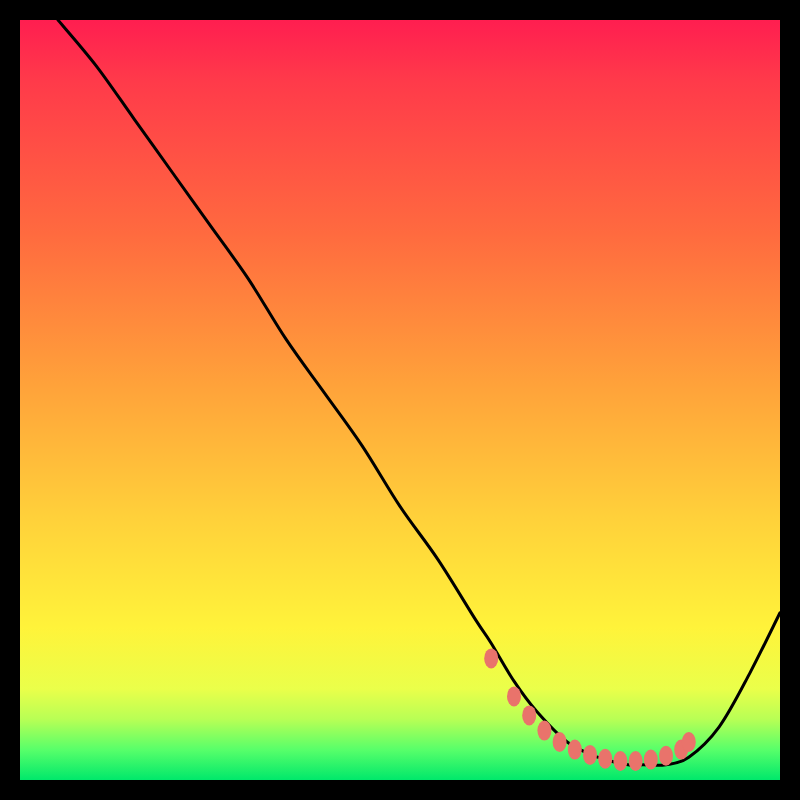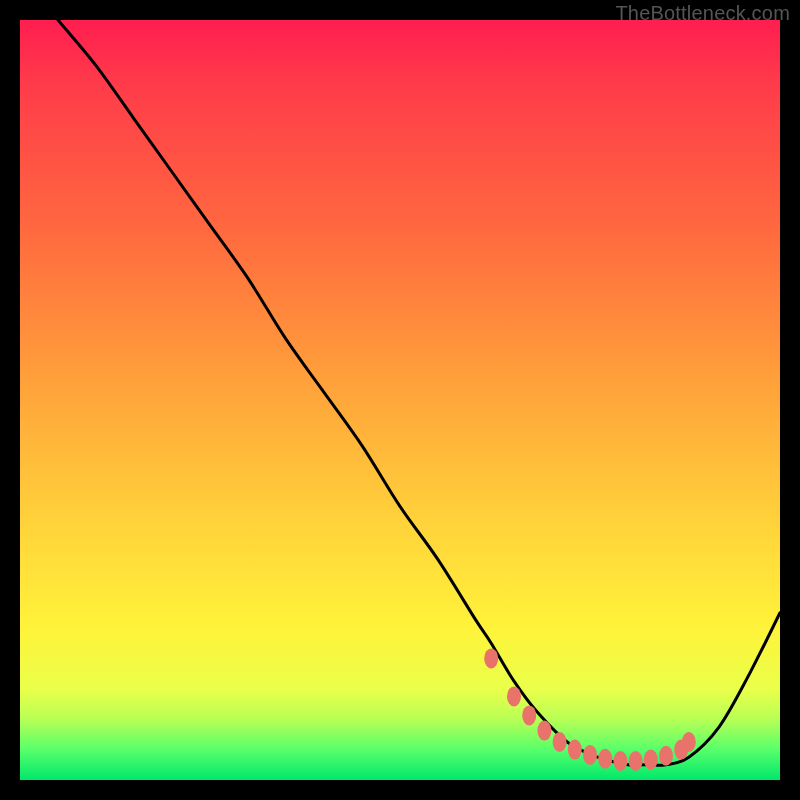--- a/index.html
+++ b/index.html
@@ -58,21 +58,20 @@
     font-size: 20px;
     color: #555;
     letter-spacing: 0.2px;
     user-select: none;
   }
 </style>
 </head>
 <body>
 
 <div class="frame">
-  <div class="watermark">TheBottleneck.com</div>
 
   <div class="plot">
     <div class="gradient"></div>
 
     <svg class="curve" viewBox="0 0 760 760" preserveAspectRatio="none">
       <path id="curve-path" fill="none" stroke="#000" stroke-width="3" stroke-linecap="round" stroke-linejoin="round" d="M 38.0 0.0 C 44.3 7.6, 63.3 29.1, 76.0 45.6 C 88.7 62.1, 101.3 81.1, 114.0 98.8 C 126.7 116.5, 139.3 134.3, 152.0 152.0 C 164.7 169.7, 177.3 187.5, 190.0 205.2 C 202.7 222.9, 215.3 239.4, 228.0 258.4 C 240.7 277.4, 253.3 300.2, 266.0 319.2 C 278.7 338.2, 291.3 354.7, 304.0 372.4 C 316.7 390.1, 329.3 406.6, 342.0 425.6 C 354.7 444.6, 367.3 467.4, 380.0 486.4 C 392.7 505.4, 405.3 520.6, 418.0 539.6 C 430.7 558.6, 447.1 586.5, 456.0 600.4 C 464.9 614.3, 464.9 613.1, 471.2 623.2 C 477.5 633.3, 486.4 649.8, 494.0 661.2 C 501.6 672.6, 507.9 681.5, 516.8 691.6 C 525.7 701.7, 537.1 714.4, 547.2 722.0 C 557.3 729.6, 567.5 733.4, 577.6 737.2 C 587.7 741.0, 600.4 743.5, 608.0 744.8 C 615.6 746.1, 616.9 744.8, 623.2 744.8 C 629.5 744.8, 638.4 746.1, 646.0 744.8 C 653.6 743.5, 659.9 743.5, 668.8 737.2 C 677.7 730.9, 689.1 720.7, 699.2 706.8 C 709.3 692.9, 719.5 672.6, 729.6 653.6 C 739.7 634.6, 754.9 602.9, 760.0 592.8"></path>
       <g id="marker-group">
           <ellipse cx="471.2" cy="638.4" rx="7" ry="10" fill="#e9736b"></ellipse>
           <ellipse cx="494.0" cy="676.4" rx="7" ry="10" fill="#e9736b"></ellipse>
           <ellipse cx="509.2" cy="695.4" rx="7" ry="10" fill="#e9736b"></ellipse>

